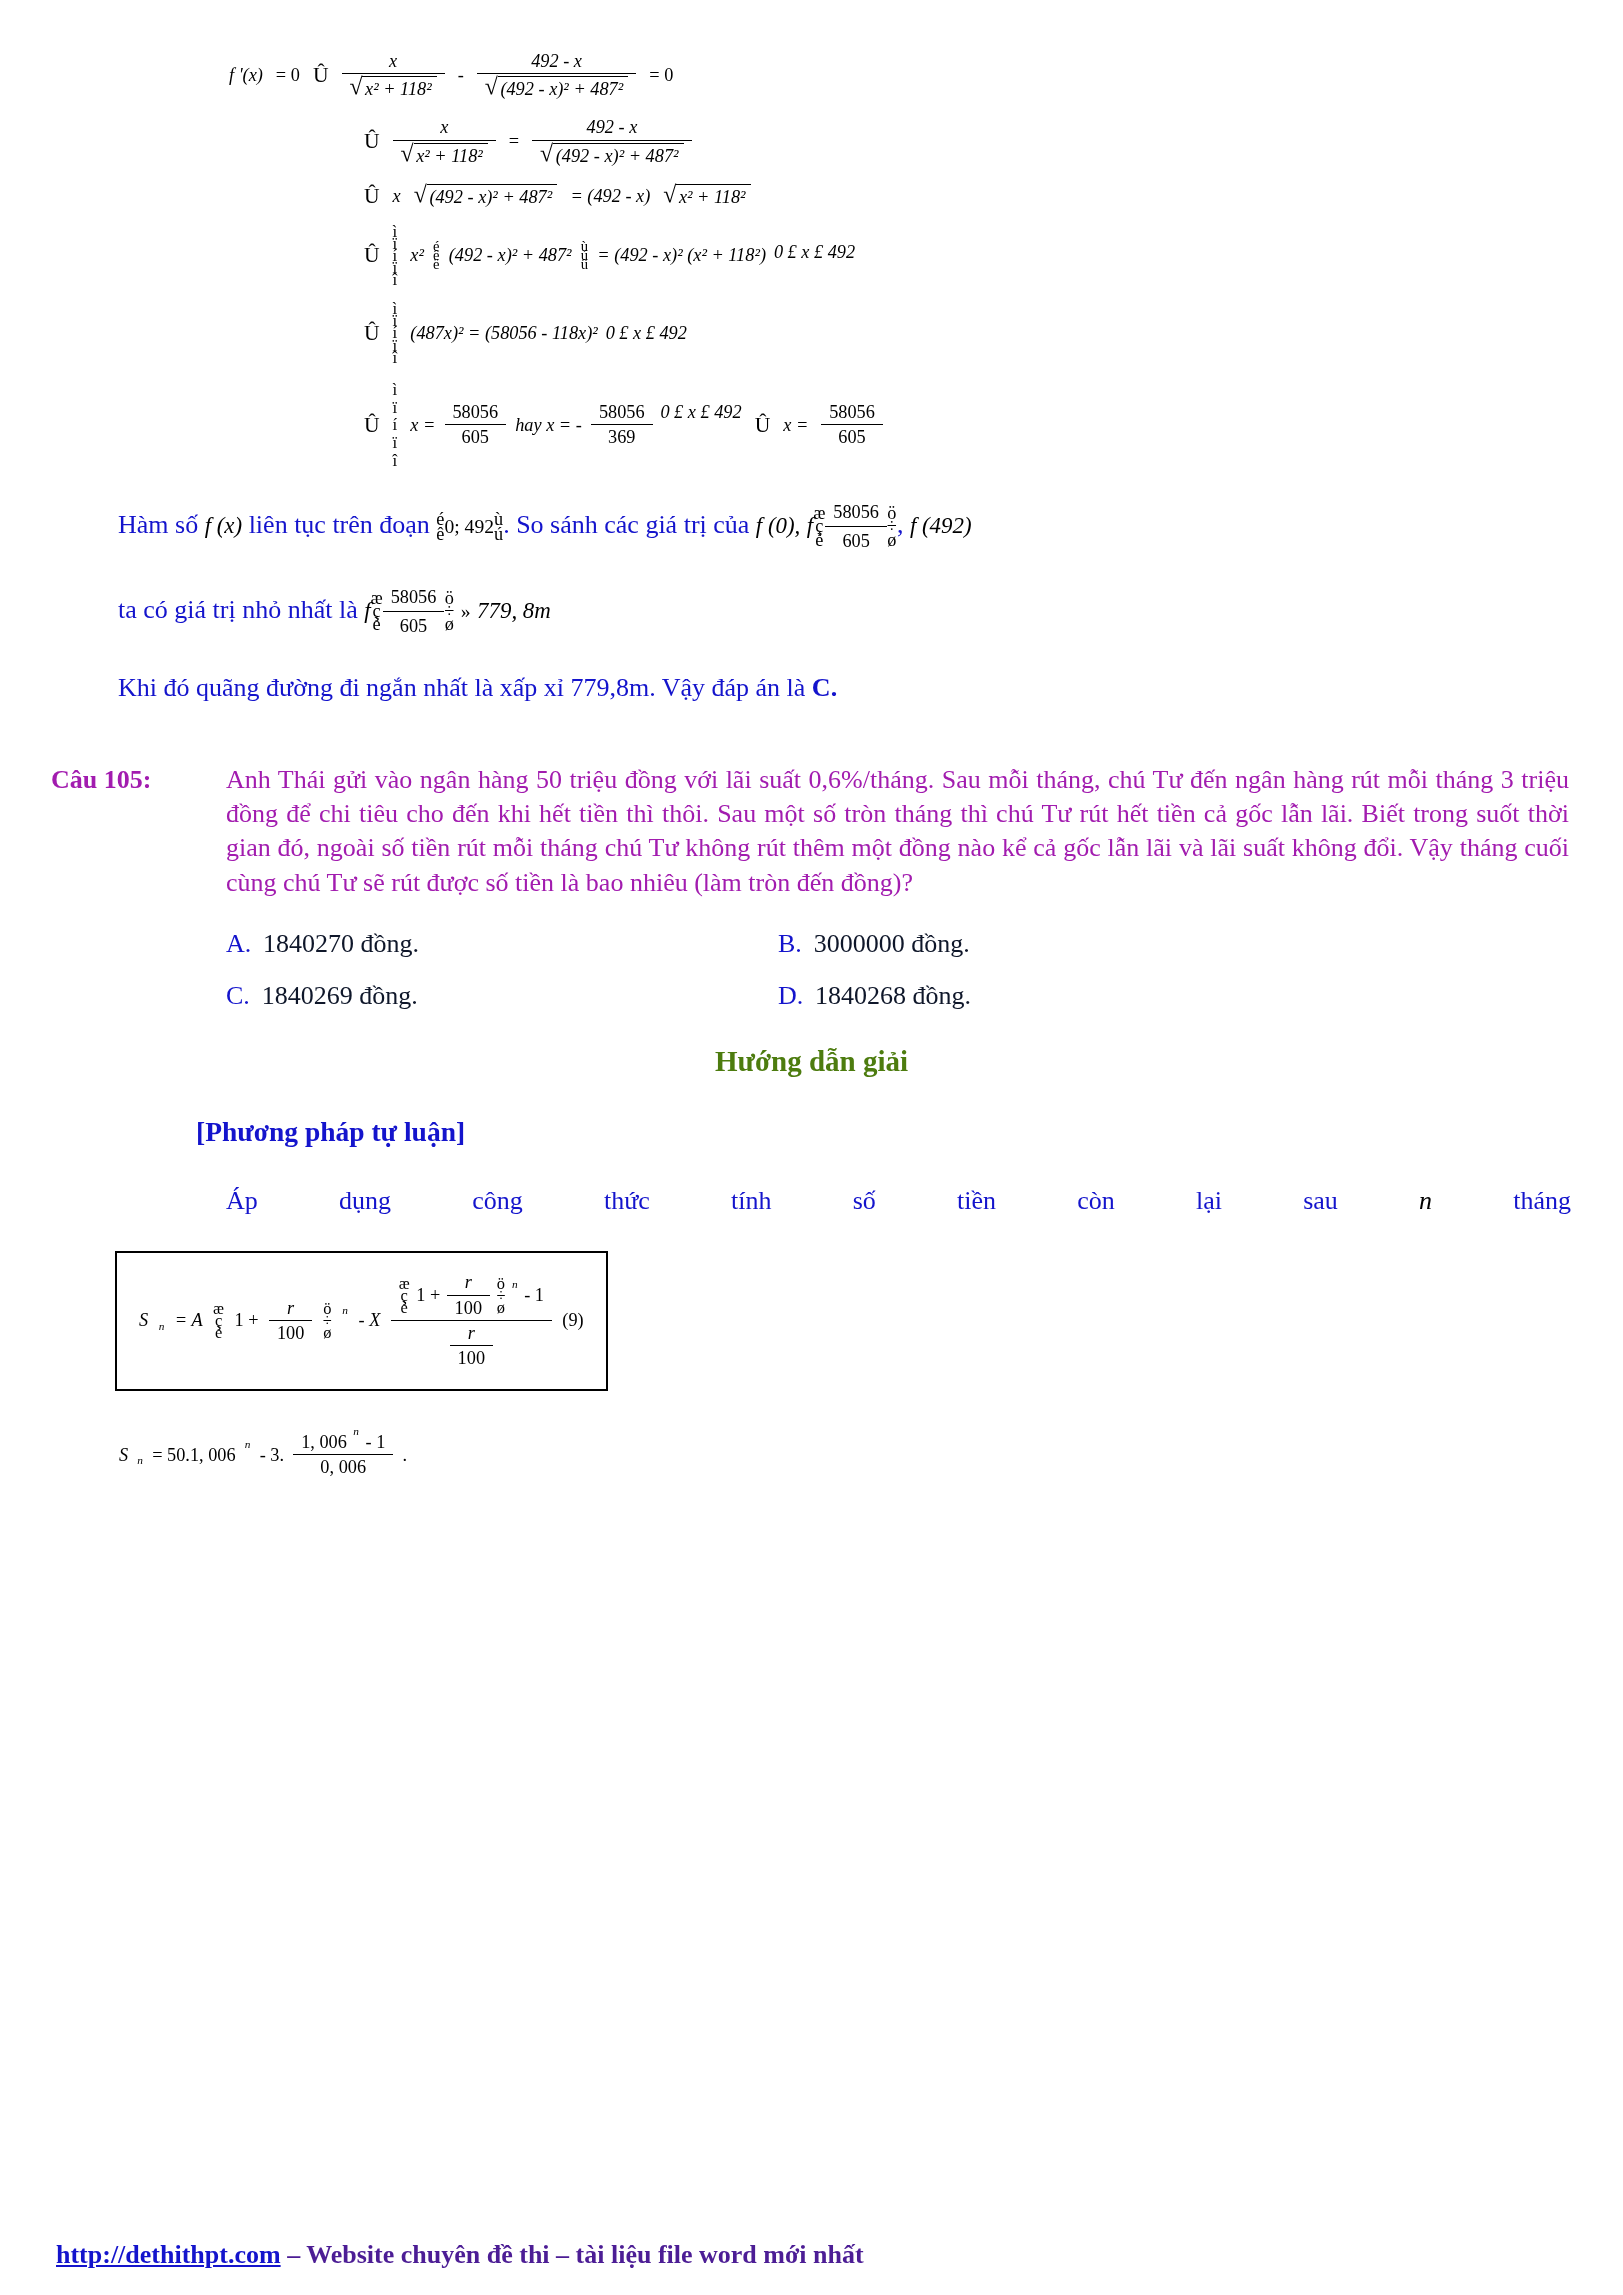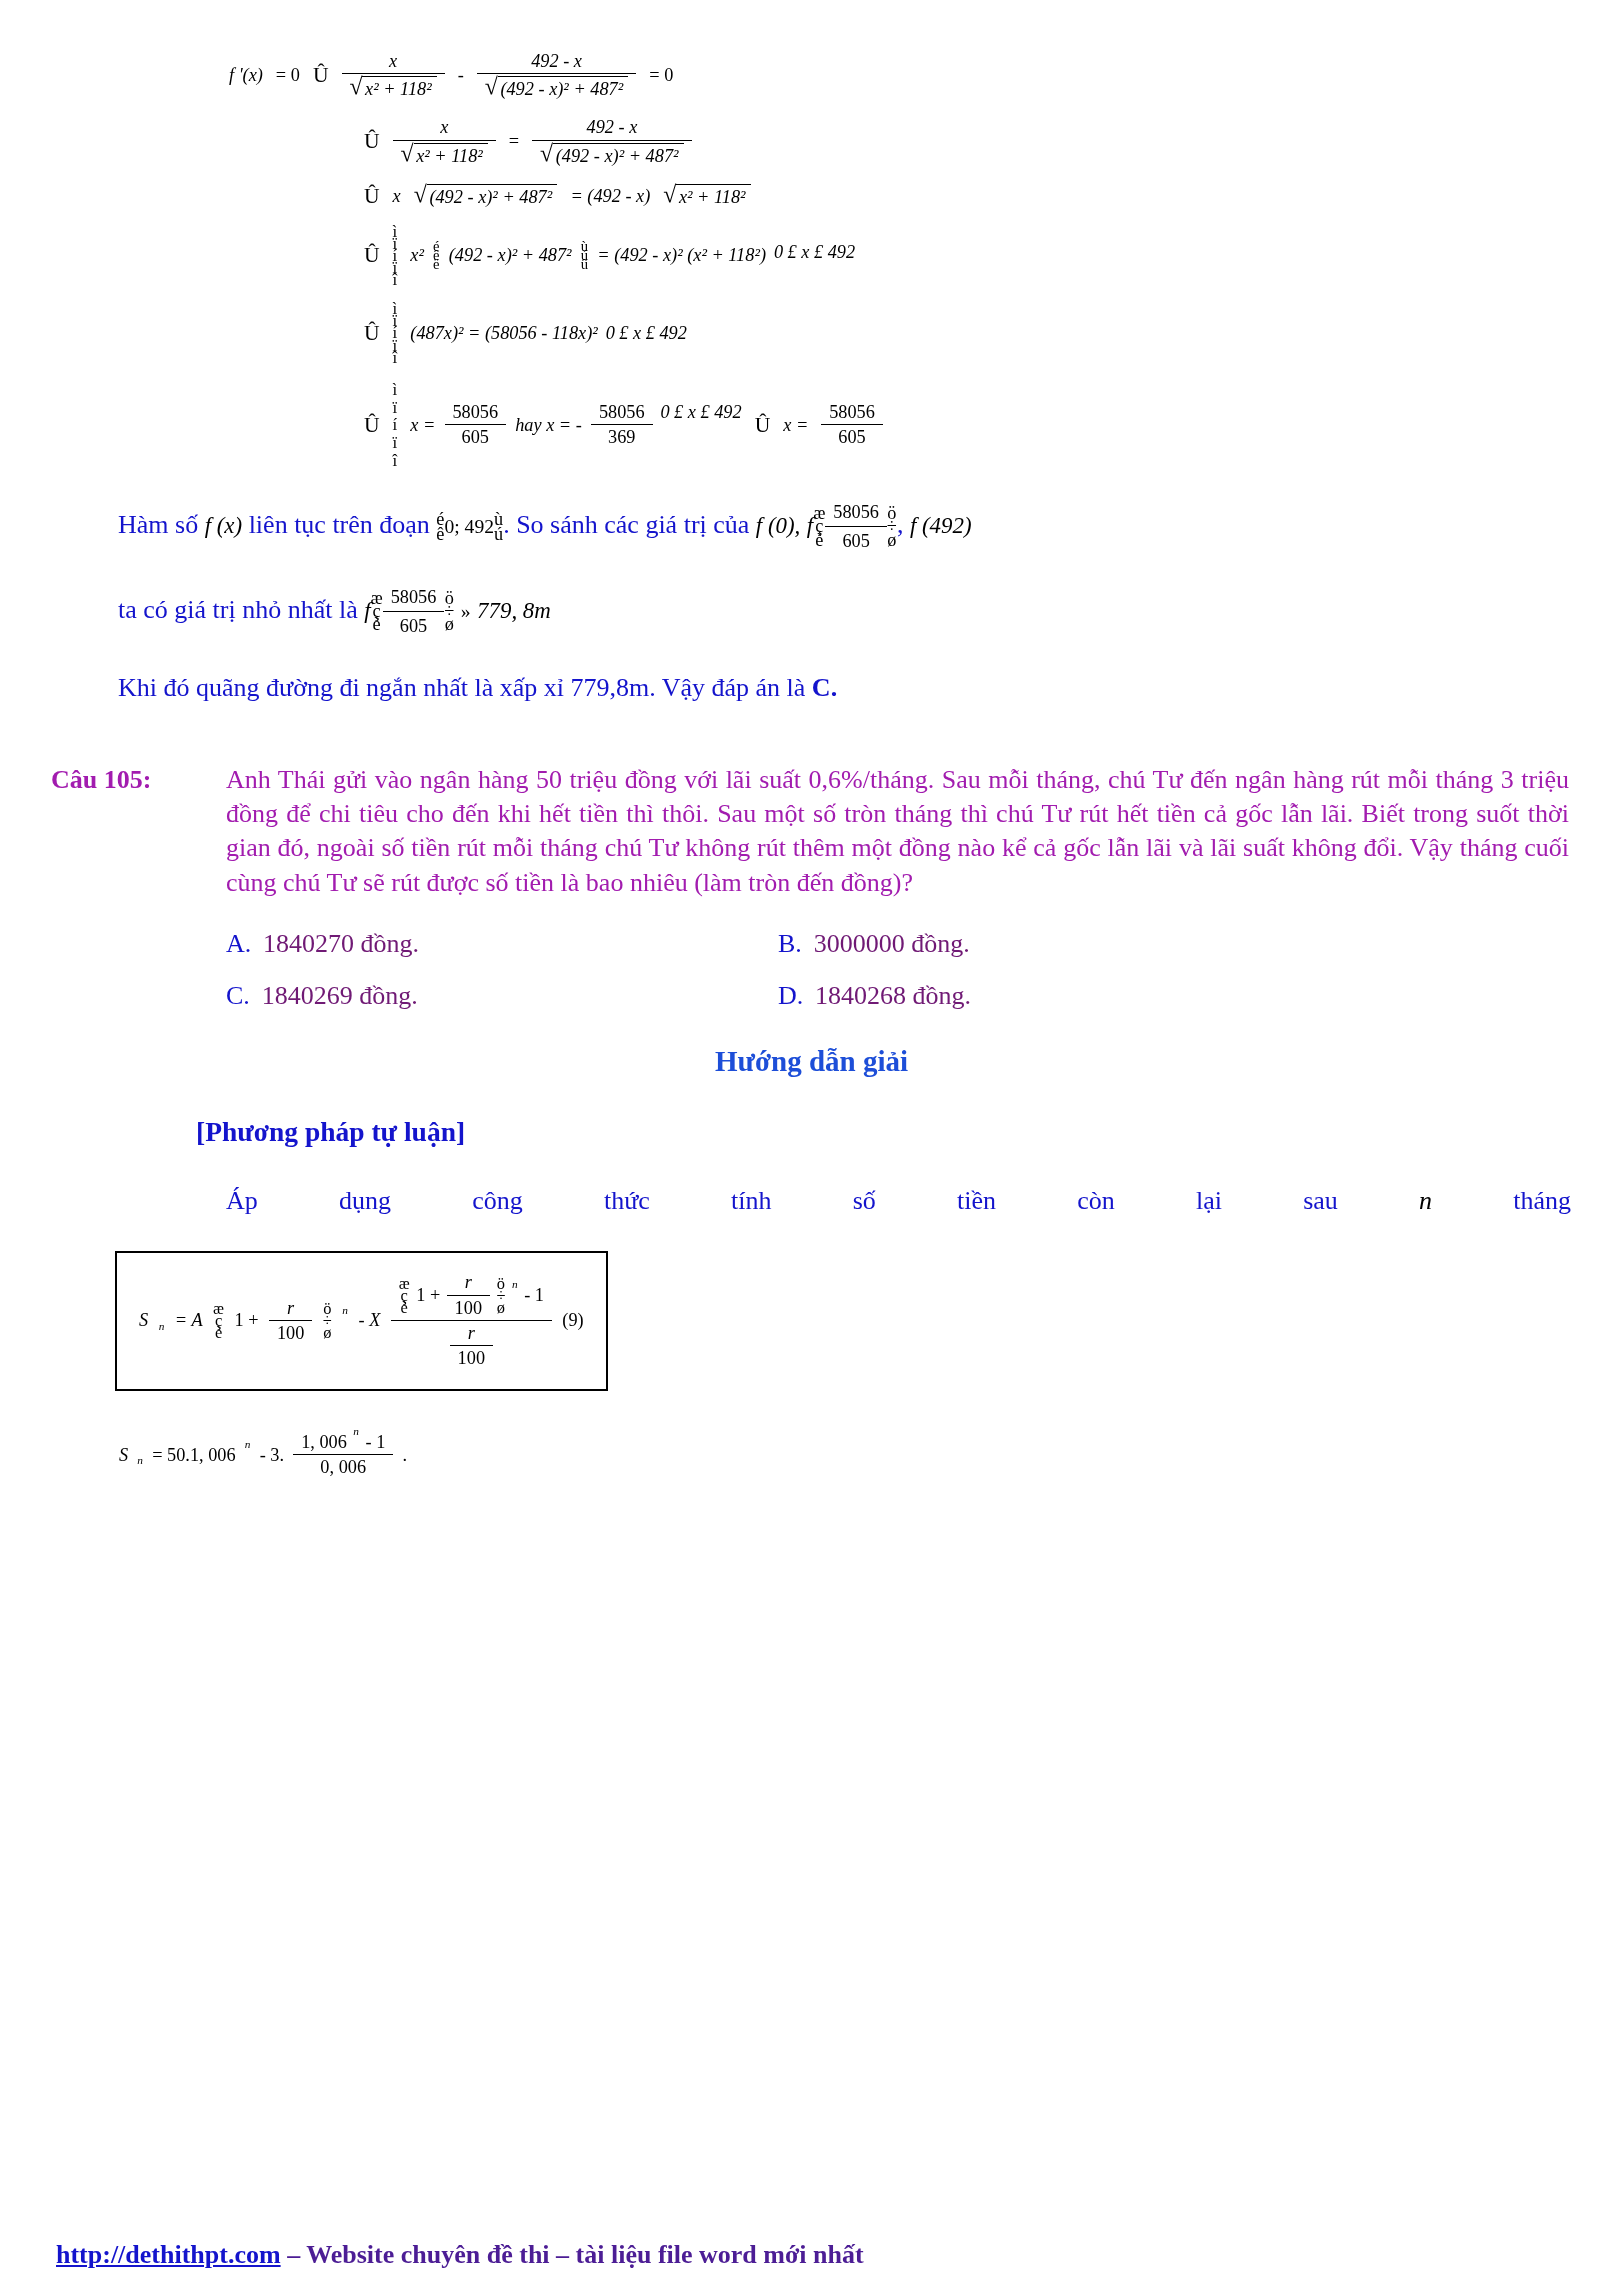--- a/index.html
+++ b/index.html
@@ -41,24 +41,24 @@
   .mk3 { color:#000; }
 
   
   .q { position:relative; margin:58px 54px 0 51px; padding-left:175px; font-size:26px;
        color:#a21caf; text-align:justify; line-height:1.32; }
   .qlabel { position:absolute; left:0; top:0; font-weight:bold; }
   .opts { margin:29px 52px 0 226px; font-size:26px; }
   .optrow { display:flex; margin-bottom:22px; }
   .opt { width:552px; display:flex; gap:11.8px; }
   .opt .letter { color:#1414cc; }
-  .opt .val { color:#701a75; }
-
-  
-  .soltitle { text-align:center; color:#1d4ed8; font-weight:bold; font-size:29px; margin:34px 0 0; }
+  .opt .val { color:#0f172a; }
+
+  
+  .soltitle { text-align:center; color:#4d7c0f; font-weight:bold; font-size:29px; margin:34px 0 0; }
   .method { margin:38px 0 0 196px; color:#1414cc; font-weight:bold; font-size:27.5px; }
   .applyline { margin:38px 52px 0 226px; font-size:26px; color:#1414cc;
                text-align:justify; text-align-last:justify; }
   .withline { margin:46px 52px 0 119px; font-size:26px; color:#1414cc;
               text-align:justify; text-align-last:justify; }
   .fbox { display:inline-block; border:2px solid #000; padding:19.6px 22px; margin:35px 0 0 115px; font-size:18.3px; }
   .fline { display:flex; align-items:center; gap:10.5px; }
   .finalline { margin:41px 0 0 119px; font-size:18.3px; display:flex; align-items:center; gap:9.2px; }
 
   

